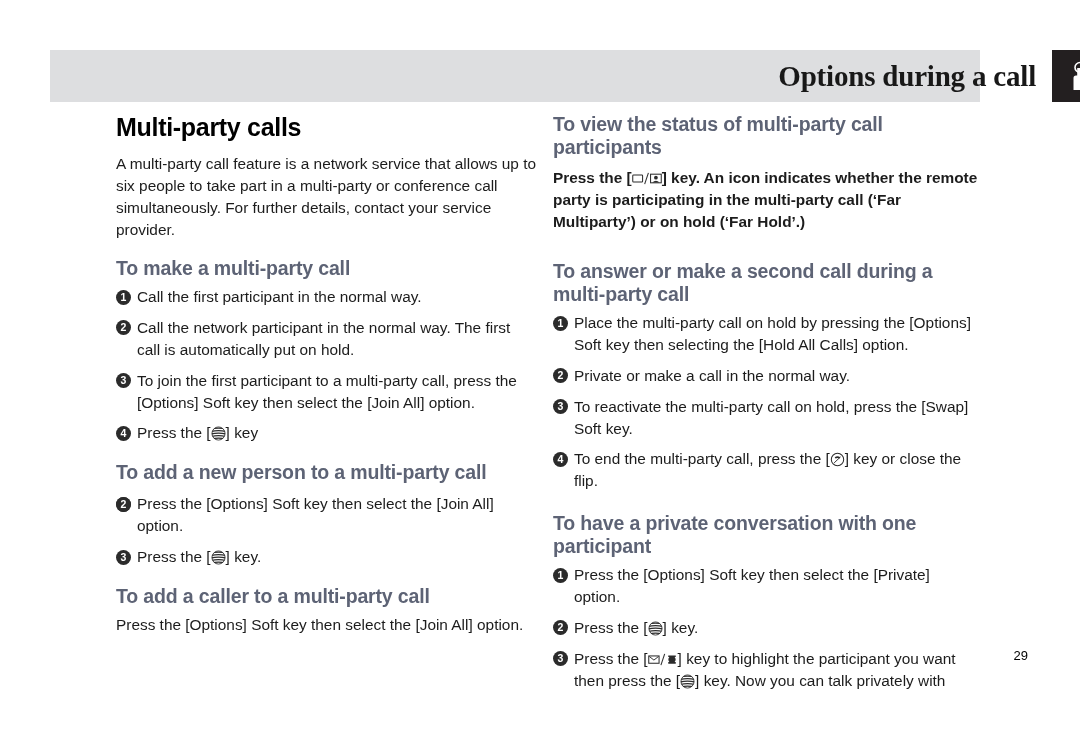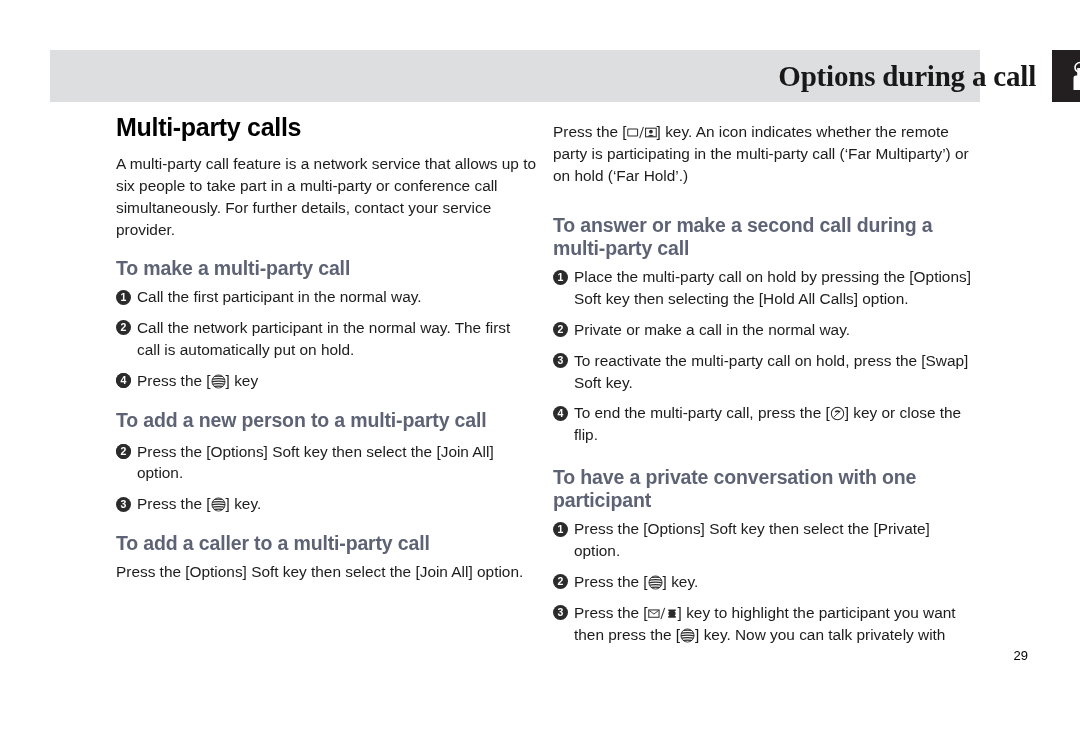--- a/index.html
+++ b/index.html
@@ -167,20 +167,21 @@
       <li>
         <span class="marker">1</span>
         <span>Call the first participant in the normal way.</span>
       </li>
       <li>
         <span class="marker">2</span>
         <span>Call the network participant in the normal way. The first call is automatically put on hold.</span>
       </li>
       <li>
         <span class="marker">3</span>
+        <span>To join the first participant to a multi-party call, press the [Options] Soft key then select the [Join All] option.</span>
       </li>
       <li>
         <span class="marker">4</span>
         <span>Press the [</span><span class="key">
           <svg width="15" height="15" viewBox="0 0 16 16">
             <defs>
               <clipPath id="gclip1">
                   <circle cx="8" cy="8" r="7"></circle>
                 </clipPath>
             </defs>
@@ -231,21 +232,22 @@
 
   <div class="block">
     <h2 class="sub-title">To add a caller to a multi-party call</h2>
     <p class="para" style="margin-top:6px;">Press the [Options] Soft key then select the [Join All] option.</p>
   </div>
 </div>
 
 <div class="col col-right">
 
   <div class="block" style="margin-bottom:20px;">
-    <p class="para" style="margin-top:8px;"><span>Press the [</span><span class="key">
+    <h2 class="sub-title">To view the status of multi-party call participants</h2>
+    <p class="para" style="margin-top:8px;font-weight:bold;"><span>Press the [</span><span class="key">
         <svg width="30" height="15" viewBox="0 0 32 16">
           <rect x="0.8" y="4.2" width="10.5" height="7.6" rx="0.8" fill="#ffffff" stroke="#2b2b2b" stroke-width="1.1"></rect>
           <path d="M13.5 14 L17.5 2" stroke="#2b2b2b" stroke-width="1.1"></path>
           <rect x="19.8" y="3.4" width="11.4" height="9.2" fill="#ffffff" stroke="#2b2b2b" stroke-width="1.1"></rect>
           <circle cx="25.5" cy="7.1" r="2" fill="#2b2b2b"></circle>
           <path d="M21.6 12.2 Q25.5 8.7 29.4 12.2 Z" fill="#2b2b2b"></path>
         </svg></span><span>] key. An icon indicates whether the remote party is participating in the multi-party call (‘Far Multiparty’) or on hold (‘Far Hold’.)</span></p>
   </div>
 
   <div class="block" style="margin-bottom:20px;margin-top:27px;">

